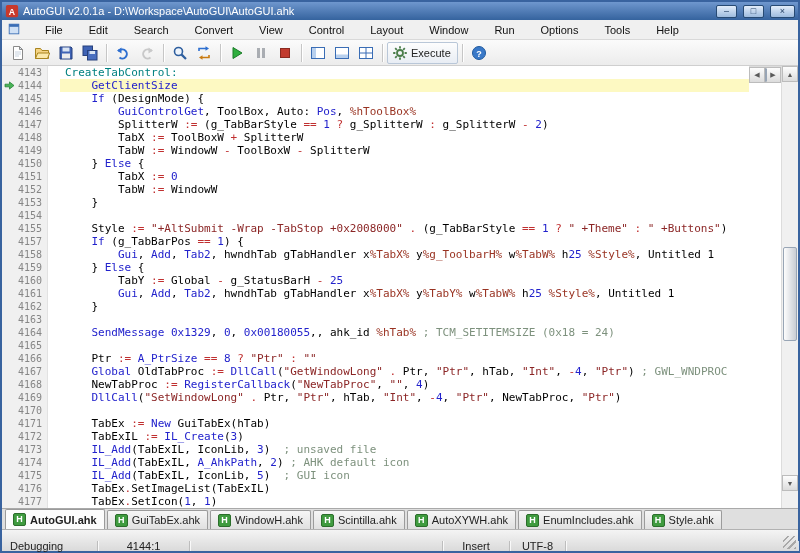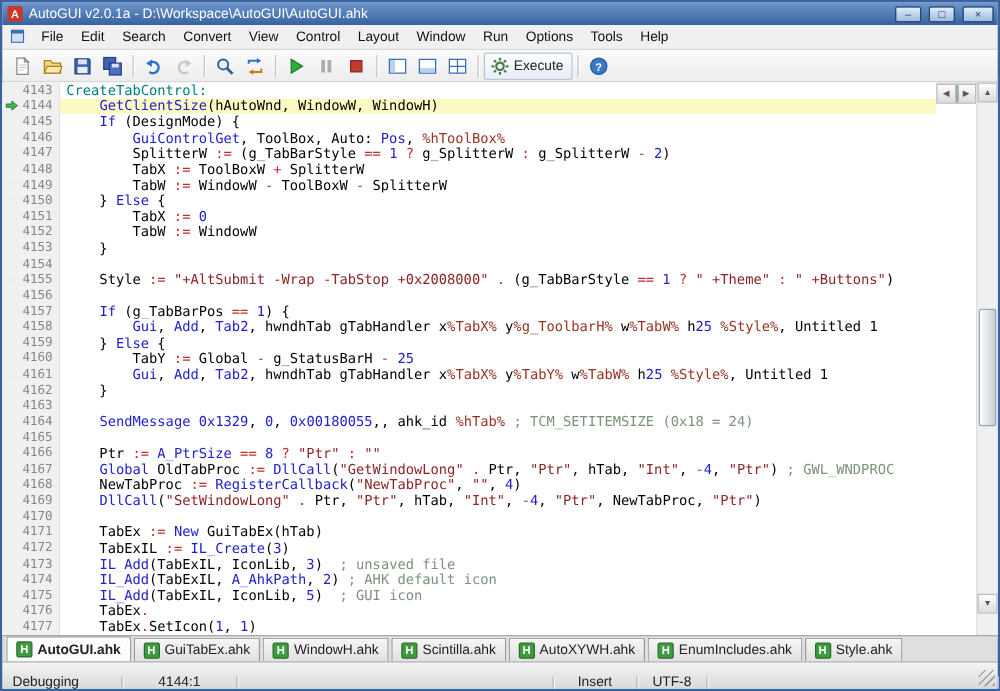--- a/index.html
+++ b/index.html
@@ -9,21 +9,21 @@
   
   .titlebar{height:18px;flex:0 0 auto;background:linear-gradient(#6f97ce,#35639e);display:flex;align-items:center;padding:0 3px;gap:4px;}
   .app-ico{width:14px;height:14px;display:inline-flex;}
   .app-ico svg{width:14px;height:14px;}
   .titlebar .title{color:#fff;font-size:11px;flex:1;white-space:nowrap;overflow:hidden;}
   .win-btn{width:21px;height:13px;margin-left:2px;border:1px solid #274a73;border-radius:2px;
     background:linear-gradient(#e2edfa,#9dbbde);color:#1d3a5f;font-size:9px;line-height:11px;text-align:center;cursor:default;}
   .win-btn.close{width:25px;}
 
   
-  .menubar{height:20px;flex:0 0 auto;background:#f0f0f0;border-bottom:1px solid #d9d9d9;display:flex;align-items:center;padding:0 2px;}
+  .menubar{height:20px;flex:0 0 auto;background:#f0f0f0;border-bottom:1px solid #d9d9d9;display:flex;align-items:center;padding:0 2px;gap:12px;}
   .doc-ico{width:16px;height:16px;display:inline-flex;margin:0 3px;}
   .doc-ico svg{width:14px;height:14px;}
   .menu-item{font-size:11px;padding:2px 7px;color:#111;white-space:nowrap;}
 
   
   .toolbar{height:26px;flex:0 0 auto;background:linear-gradient(#fbfbfb,#ececec);border-bottom:1px solid #cfcfcf;
     display:flex;align-items:center;padding:0 4px;gap:0;}
   .tb-btn{height:22px;min-width:24px;display:flex;align-items:center;justify-content:center;gap:3px;
     border:1px solid transparent;border-radius:2px;background:transparent;padding:0 2px;}
   .tb-btn.labeled{border:1px solid #b9c7d8;background:linear-gradient(#fdfdfd,#e8edf4);padding:0 6px 0 4px;}
@@ -36,21 +36,21 @@
   
   .editor-zone{flex:1;display:flex;min-height:0;background:#fff;}
   .editor-col{flex:1;display:flex;flex-direction:row;min-width:0;}
   .code-area{flex:1;display:flex;flex-direction:column;overflow:hidden;background:#fff;
     font-family:"DejaVu Sans Mono",monospace;font-size:11px;}
   .code-line{flex:1;display:flex;align-items:stretch;white-space:pre;min-height:0;}
   .code-line .marker{width:14px;flex:0 0 auto;background:#f0f0f0;display:flex;align-items:center;justify-content:center;}
   .marker svg{width:11px;height:9px;}
   .code-line .lnum{width:32px;flex:0 0 auto;background:#f0f0f0;color:#868686;font-size:10px;
     display:flex;align-items:center;justify-content:flex-end;padding-right:5px;border-right:1px solid #e2e2e2;}
-  .code-line .ltext{flex:1;display:flex;align-items:center;padding-left:5px;overflow:hidden;}
+  .code-line .ltext{flex:1;display:flex;align-items:center;padding-left:5px;overflow:hidden;margin-left:12px;}
   .code-line.current .ltext{background:#fdf9c2;}
   .t-n{color:#000}.t-k{color:#2222cc}.t-l{color:#008080}.t-s{color:#8b2525}
   .t-c{color:#7d917d}.t-v{color:#993322}.t-o{color:#c03030}.t-m{color:#2222cc}
 
   
   .vscroll{width:17px;flex:0 0 auto;display:flex;flex-direction:column;background:#f0f0f0;border-left:1px solid #dcdcdc;}
   .scroll-btn{height:16px;background:linear-gradient(#fdfdfd,#dcdcdc);border:1px solid #bcbcbc;color:#5a5a5a;
     font-size:7px;display:flex;align-items:center;justify-content:center;}
   .scroll-btn.h{width:16px;height:100%;}
   .vtrack{flex:1;position:relative;}
@@ -262,53 +262,52 @@
         </span>
       </button>
     </div>
 
   <div class="editor-zone">
     <div class="editor-col">
       <div class="code-area">
           <div class="code-line"><span class="marker"></span><span class="lnum">4143</span><span class="ltext"><span class="t-l">CreateTabControl:</span></span></div>
           <div class="code-line current"><span class="marker"><svg viewBox="0 0 12 10">
                 <path d="M1 3.5h5V1l5 4-5 4V6.5H1z" fill="#49b357" stroke="#1d7a2c" stroke-width="0.8"></path>
-              </svg></span><span class="lnum">4144</span><span class="ltext"><span class="t-n">    </span><span class="t-k">GetClientSize</span><span class="t-n">(hAutoWnd, WindowW, WindowH)</span></span></div>
+              </svg></span><span class="lnum">4144</span><span class="ltext"><span class="t-n">    </span><span class="t-k">GetClientSize</span></span></div>
           <div class="code-line"><span class="marker"></span><span class="lnum">4145</span><span class="ltext"><span class="t-n">    </span><span class="t-k">If</span><span class="t-n"> (DesignMode) {</span></span></div>
           <div class="code-line"><span class="marker"></span><span class="lnum">4146</span><span class="ltext"><span class="t-n">        </span><span class="t-k">GuiControlGet</span><span class="t-n">, ToolBox, Auto: </span><span class="t-k">Pos</span><span class="t-n">, </span><span class="t-v">%hToolBox%</span></span></div>
           <div class="code-line"><span class="marker"></span><span class="lnum">4147</span><span class="ltext"><span class="t-n">        SplitterW </span><span class="t-o">:=</span><span class="t-n"> (g_TabBarStyle </span><span class="t-o">==</span><span class="t-n"> </span><span class="t-m">1</span><span class="t-n"> </span><span class="t-o">?</span><span class="t-n"> g_SplitterW </span><span class="t-o">:</span><span class="t-n"> g_SplitterW </span><span class="t-o">-</span><span class="t-n"> </span><span class="t-m">2</span><span class="t-n">)</span></span></div>
           <div class="code-line"><span class="marker"></span><span class="lnum">4148</span><span class="ltext"><span class="t-n">        TabX </span><span class="t-o">:=</span><span class="t-n"> ToolBoxW </span><span class="t-o">+</span><span class="t-n"> SplitterW</span></span></div>
           <div class="code-line"><span class="marker"></span><span class="lnum">4149</span><span class="ltext"><span class="t-n">        TabW </span><span class="t-o">:=</span><span class="t-n"> WindowW </span><span class="t-o">-</span><span class="t-n"> ToolBoxW </span><span class="t-o">-</span><span class="t-n"> SplitterW</span></span></div>
           <div class="code-line"><span class="marker"></span><span class="lnum">4150</span><span class="ltext"><span class="t-n">    } </span><span class="t-k">Else</span><span class="t-n"> {</span></span></div>
           <div class="code-line"><span class="marker"></span><span class="lnum">4151</span><span class="ltext"><span class="t-n">        TabX </span><span class="t-o">:=</span><span class="t-n"> </span><span class="t-m">0</span></span></div>
           <div class="code-line"><span class="marker"></span><span class="lnum">4152</span><span class="ltext"><span class="t-n">        TabW </span><span class="t-o">:=</span><span class="t-n"> WindowW</span></span></div>
           <div class="code-line"><span class="marker"></span><span class="lnum">4153</span><span class="ltext"><span class="t-n">    }</span></span></div>
           <div class="code-line"><span class="marker"></span><span class="lnum">4154</span><span class="ltext"></span></div>
           <div class="code-line"><span class="marker"></span><span class="lnum">4155</span><span class="ltext"><span class="t-n">    Style </span><span class="t-o">:=</span><span class="t-n"> </span><span class="t-s">"+AltSubmit -Wrap -TabStop +0x2008000"</span><span class="t-n"> </span><span class="t-o">.</span><span class="t-n"> (g_TabBarStyle </span><span class="t-o">==</span><span class="t-n"> </span><span class="t-m">1</span><span class="t-n"> </span><span class="t-o">?</span><span class="t-n"> </span><span class="t-s">" +Theme"</span><span class="t-n"> </span><span class="t-o">:</span><span class="t-n"> </span><span class="t-s">" +Buttons"</span><span class="t-n">)</span></span></div>
-          <div class="code-line"><span class="marker"></span><span class="lnum">4156</span><span class="ltext"></span></div>
           <div class="code-line"><span class="marker"></span><span class="lnum">4157</span><span class="ltext"><span class="t-n">    </span><span class="t-k">If</span><span class="t-n"> (g_TabBarPos </span><span class="t-o">==</span><span class="t-n"> </span><span class="t-m">1</span><span class="t-n">) {</span></span></div>
           <div class="code-line"><span class="marker"></span><span class="lnum">4158</span><span class="ltext"><span class="t-n">        </span><span class="t-k">Gui</span><span class="t-n">, </span><span class="t-k">Add</span><span class="t-n">, </span><span class="t-k">Tab2</span><span class="t-n">, hwndhTab gTabHandler x</span><span class="t-v">%TabX%</span><span class="t-n"> y</span><span class="t-v">%g_ToolbarH%</span><span class="t-n"> w</span><span class="t-v">%TabW%</span><span class="t-n"> h</span><span class="t-m">25</span><span class="t-n"> </span><span class="t-v">%Style%</span><span class="t-n">, Untitled 1</span></span></div>
           <div class="code-line"><span class="marker"></span><span class="lnum">4159</span><span class="ltext"><span class="t-n">    } </span><span class="t-k">Else</span><span class="t-n"> {</span></span></div>
           <div class="code-line"><span class="marker"></span><span class="lnum">4160</span><span class="ltext"><span class="t-n">        TabY </span><span class="t-o">:=</span><span class="t-n"> Global </span><span class="t-o">-</span><span class="t-n"> g_StatusBarH </span><span class="t-o">-</span><span class="t-n"> </span><span class="t-m">25</span></span></div>
           <div class="code-line"><span class="marker"></span><span class="lnum">4161</span><span class="ltext"><span class="t-n">        </span><span class="t-k">Gui</span><span class="t-n">, </span><span class="t-k">Add</span><span class="t-n">, </span><span class="t-k">Tab2</span><span class="t-n">, hwndhTab gTabHandler x</span><span class="t-v">%TabX%</span><span class="t-n"> y</span><span class="t-v">%TabY%</span><span class="t-n"> w</span><span class="t-v">%TabW%</span><span class="t-n"> h</span><span class="t-m">25</span><span class="t-n"> </span><span class="t-v">%Style%</span><span class="t-n">, Untitled 1</span></span></div>
           <div class="code-line"><span class="marker"></span><span class="lnum">4162</span><span class="ltext"><span class="t-n">    }</span></span></div>
           <div class="code-line"><span class="marker"></span><span class="lnum">4163</span><span class="ltext"></span></div>
           <div class="code-line"><span class="marker"></span><span class="lnum">4164</span><span class="ltext"><span class="t-n">    </span><span class="t-k">SendMessage</span><span class="t-n"> </span><span class="t-m">0x1329</span><span class="t-n">, </span><span class="t-m">0</span><span class="t-n">, </span><span class="t-m">0x00180055</span><span class="t-n">,, ahk_id </span><span class="t-v">%hTab%</span><span class="t-n"> </span><span class="t-c">; TCM_SETITEMSIZE (0x18 = 24)</span></span></div>
           <div class="code-line"><span class="marker"></span><span class="lnum">4165</span><span class="ltext"></span></div>
           <div class="code-line"><span class="marker"></span><span class="lnum">4166</span><span class="ltext"><span class="t-n">    Ptr </span><span class="t-o">:=</span><span class="t-n"> </span><span class="t-k">A_PtrSize</span><span class="t-n"> </span><span class="t-o">==</span><span class="t-n"> </span><span class="t-m">8</span><span class="t-n"> </span><span class="t-o">?</span><span class="t-n"> </span><span class="t-s">"Ptr"</span><span class="t-n"> </span><span class="t-o">:</span><span class="t-n"> </span><span class="t-s">""</span></span></div>
           <div class="code-line"><span class="marker"></span><span class="lnum">4167</span><span class="ltext"><span class="t-n">    </span><span class="t-k">Global</span><span class="t-n"> OldTabProc </span><span class="t-o">:=</span><span class="t-n"> </span><span class="t-k">DllCall</span><span class="t-n">(</span><span class="t-s">"GetWindowLong"</span><span class="t-n"> </span><span class="t-o">.</span><span class="t-n"> Ptr, </span><span class="t-s">"Ptr"</span><span class="t-n">, hTab, </span><span class="t-s">"Int"</span><span class="t-n">, </span><span class="t-o">-</span><span class="t-m">4</span><span class="t-n">, </span><span class="t-s">"Ptr"</span><span class="t-n">) </span><span class="t-c">; GWL_WNDPROC</span></span></div>
           <div class="code-line"><span class="marker"></span><span class="lnum">4168</span><span class="ltext"><span class="t-n">    NewTabProc </span><span class="t-o">:=</span><span class="t-n"> </span><span class="t-k">RegisterCallback</span><span class="t-n">(</span><span class="t-s">"NewTabProc"</span><span class="t-n">, </span><span class="t-s">""</span><span class="t-n">, </span><span class="t-m">4</span><span class="t-n">)</span></span></div>
           <div class="code-line"><span class="marker"></span><span class="lnum">4169</span><span class="ltext"><span class="t-n">    </span><span class="t-k">DllCall</span><span class="t-n">(</span><span class="t-s">"SetWindowLong"</span><span class="t-n"> </span><span class="t-o">.</span><span class="t-n"> Ptr, </span><span class="t-s">"Ptr"</span><span class="t-n">, hTab, </span><span class="t-s">"Int"</span><span class="t-n">, </span><span class="t-o">-</span><span class="t-m">4</span><span class="t-n">, </span><span class="t-s">"Ptr"</span><span class="t-n">, NewTabProc, </span><span class="t-s">"Ptr"</span><span class="t-n">)</span></span></div>
           <div class="code-line"><span class="marker"></span><span class="lnum">4170</span><span class="ltext"></span></div>
           <div class="code-line"><span class="marker"></span><span class="lnum">4171</span><span class="ltext"><span class="t-n">    TabEx </span><span class="t-o">:=</span><span class="t-n"> </span><span class="t-k">New</span><span class="t-n"> GuiTabEx(hTab)</span></span></div>
           <div class="code-line"><span class="marker"></span><span class="lnum">4172</span><span class="ltext"><span class="t-n">    TabExIL </span><span class="t-o">:=</span><span class="t-n"> </span><span class="t-k">IL_Create</span><span class="t-n">(</span><span class="t-m">3</span><span class="t-n">)</span></span></div>
           <div class="code-line"><span class="marker"></span><span class="lnum">4173</span><span class="ltext"><span class="t-n">    </span><span class="t-k">IL_Add</span><span class="t-n">(TabExIL, IconLib, </span><span class="t-m">3</span><span class="t-n">)  </span><span class="t-c">; unsaved file</span></span></div>
           <div class="code-line"><span class="marker"></span><span class="lnum">4174</span><span class="ltext"><span class="t-n">    </span><span class="t-k">IL_Add</span><span class="t-n">(TabExIL, </span><span class="t-k">A_AhkPath</span><span class="t-n">, </span><span class="t-m">2</span><span class="t-n">) </span><span class="t-c">; AHK default icon</span></span></div>
           <div class="code-line"><span class="marker"></span><span class="lnum">4175</span><span class="ltext"><span class="t-n">    </span><span class="t-k">IL_Add</span><span class="t-n">(TabExIL, IconLib, </span><span class="t-m">5</span><span class="t-n">)  </span><span class="t-c">; GUI icon</span></span></div>
-          <div class="code-line"><span class="marker"></span><span class="lnum">4176</span><span class="ltext"><span class="t-n">    TabEx</span><span class="t-o">.</span></span></div>
+          <div class="code-line"><span class="marker"></span><span class="lnum">4176</span><span class="ltext"><span class="t-n">    TabEx</span><span class="t-o">.</span><span class="t-n">SetImageList(TabExIL)</span></span></div>
           <div class="code-line"><span class="marker"></span><span class="lnum">4177</span><span class="ltext"><span class="t-n">    TabEx</span><span class="t-o">.</span><span class="t-n">SetIcon(</span><span class="t-m">1</span><span class="t-n">, </span><span class="t-m">1</span><span class="t-n">)</span></span></div>
         </div>
       <div class="hscroll">
         <div class="scroll-btn h">◀</div>
         <div class="htrack">
           <div class="hthumb"></div>
         </div>
         <div class="scroll-btn h">▶</div>
       </div>
     </div>

